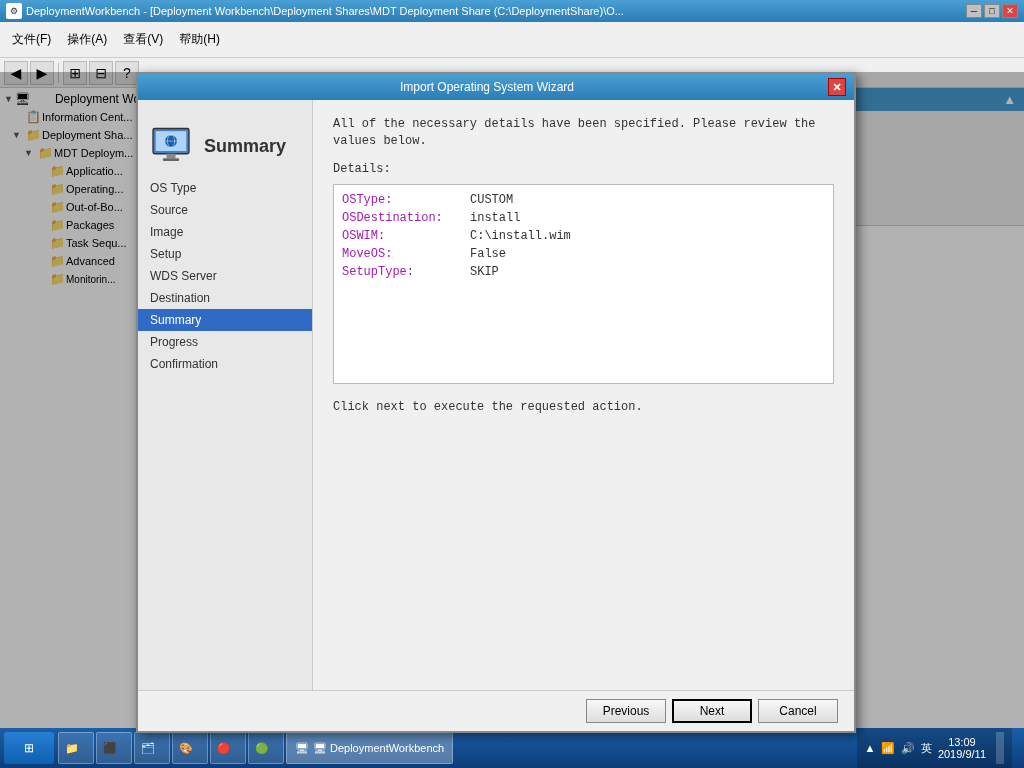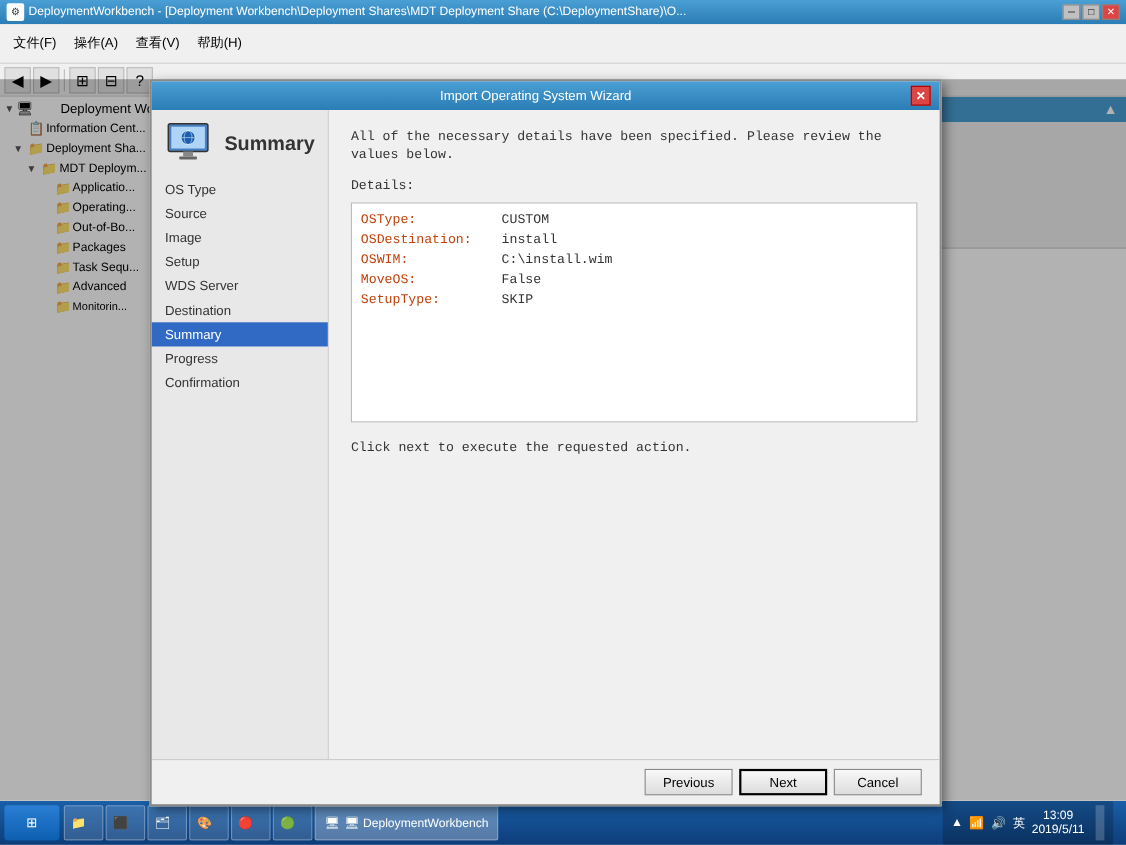--- a/index.html
+++ b/index.html
@@ -289,24 +289,24 @@
       font-weight: bold;
     }
 
     .dialog-content {
       display: flex;
       height: 590px;
     }
 
     
     .dialog-nav {
-      width: 161px;
+      width: 175px;
       background: #e8e8e8;
       border-right: 1px solid #ccc;
-      padding: 4px 0;
+      padding: 20px 0;
     }
     .dialog-nav-header {
       display: flex;
       align-items: center;
       padding: 4px 8px 8px 8px;
       gap: 8px;
     }
     .computer-icon {
       width: 50px;
       height: 45px;
@@ -357,21 +357,21 @@
     }
     .details-row {
       display: flex;
       gap: 8px;
       margin-bottom: 4px;
       font-family: 'Courier New', monospace;
       font-size: 12px;
     }
     .details-key {
       min-width: 120px;
-      color: #c2410c;
+      color: #a21caf;
     }
     .details-value {
       color: #333;
     }
     .click-next-text {
       font-size: 12px;
       color: #333;
       font-family: 'Courier New', monospace;
     }
 
@@ -644,18 +644,18 @@
     </div>
   </div>
   <div class="taskbar-right">
     <div class="system-tray">
       <span style="cursor:pointer;">▲</span>
       <span>📶</span>
       <span>🔊</span>
       <span style="cursor:pointer;">英</span>
       <div style="cursor:pointer; text-align:center;">
         <div>13:09</div>
-        <div>2019/5/11</div>
+        <div>2019/9/11</div>
       </div>
       <span style="width:8px; height:32px; background:rgba(255,255,255,0.2); cursor:pointer; margin-left:4px;"></span>
     </div>
   </div>
 </div>
 
 </body></html>

